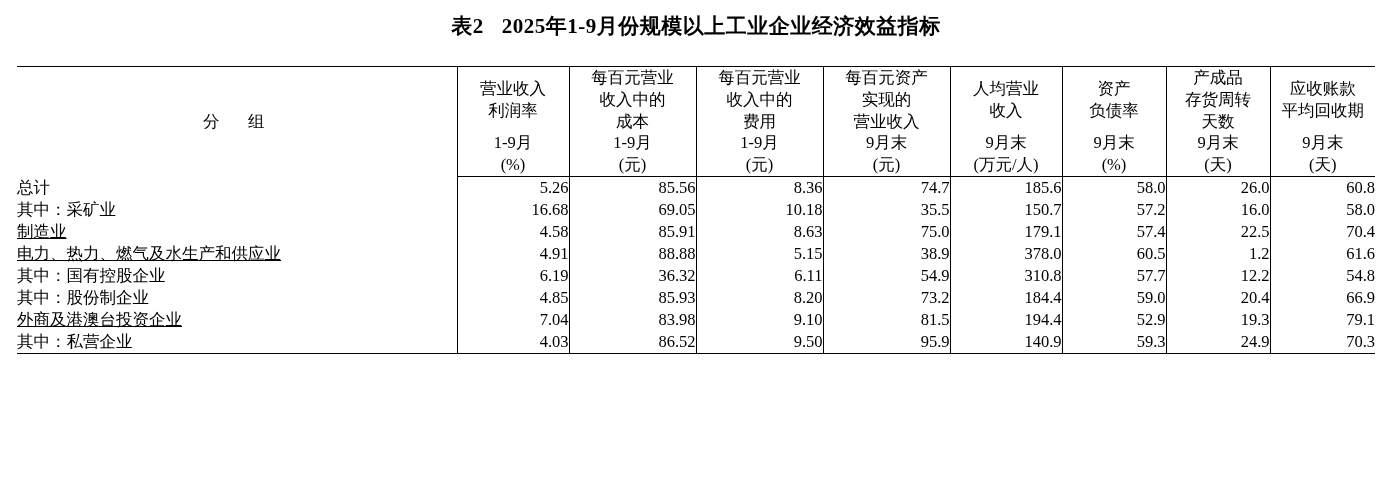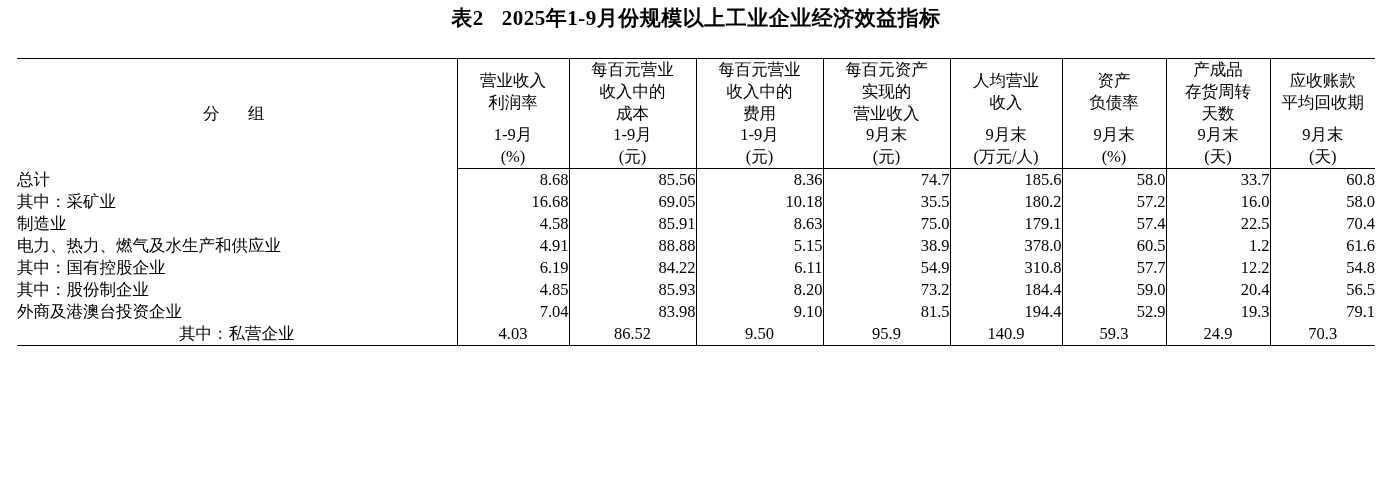--- a/index.html
+++ b/index.html
@@ -16,21 +16,21 @@
   }
   .page {
     position: relative;
     width: 1392px;
     height: 488px;
   }
   .title {
     text-align: center;
     font-size: 21px;
     font-weight: bold;
-    padding-top: 4px;
+    padding-top: 12px;
     letter-spacing: 0.5px;
   }
   .title .title-num {
     margin-right: 18px;
   }
   table.main {
     border-collapse: collapse;
     margin-top: 26px;
     width: 1358px;
     margin-left: 17px;
@@ -76,30 +76,29 @@
     font-size: 16.5px;
     padding: 1px 4px 6px 4px;
   }
   .row-label {
     text-align: left;
     font-size: 16.5px;
     padding: 3px 0 3px 6px;
     white-space: nowrap;
   }
   .indent1 { padding-left: 6px; }
-  .indent2 { padding-left: 62px; }
+  .indent2 { padding-left: 62px; text-decoration: underline; }
   .num {
     text-align: right;
     font-size: 16.5px;
     padding: 3px 10px 3px 0;
     font-family: "Liberation Serif", "DejaVu Serif", serif;
   }
   .last-row td {
     border-bottom: 1.5px solid #000;
-    text-align: center;
   }
 </style>
 </head>
 <body>
 
 <div class="page">
 
   <div class="title">
     <span class="title-num">表2</span><span>2025年1-9月份规模以上工业企业经济效益指标</span>
   </div>
@@ -173,36 +172,36 @@
         <td class="hdr-unit v-line-left hdr-bottom-line">(元)</td>
         <td class="hdr-unit v-line-left hdr-bottom-line">(万元/人)</td>
         <td class="hdr-unit v-line-left hdr-bottom-line">(%)</td>
         <td class="hdr-unit v-line-left hdr-bottom-line">(天)</td>
         <td class="hdr-unit v-line-left hdr-bottom-line">(天)</td>
       </tr>
     </thead>
     <tbody>
       <tr>
         <td class="row-label indent1">总计</td>
-        <td class="num v-line-left">8.68</td>
+        <td class="num v-line-left">5.26</td>
         <td class="num v-line-left">85.56</td>
         <td class="num v-line-left">8.36</td>
         <td class="num v-line-left">74.7</td>
         <td class="num v-line-left">185.6</td>
         <td class="num v-line-left">58.0</td>
-        <td class="num v-line-left">33.7</td>
+        <td class="num v-line-left">26.0</td>
         <td class="num v-line-left">60.8</td>
       </tr>
       <tr>
         <td class="row-label indent1">其中：采矿业</td>
         <td class="num v-line-left">16.68</td>
         <td class="num v-line-left">69.05</td>
         <td class="num v-line-left">10.18</td>
         <td class="num v-line-left">35.5</td>
-        <td class="num v-line-left">180.2</td>
+        <td class="num v-line-left">150.7</td>
         <td class="num v-line-left">57.2</td>
         <td class="num v-line-left">16.0</td>
         <td class="num v-line-left">58.0</td>
       </tr>
       <tr>
         <td class="row-label indent2">制造业</td>
         <td class="num v-line-left">4.58</td>
         <td class="num v-line-left">85.91</td>
         <td class="num v-line-left">8.63</td>
         <td class="num v-line-left">75.0</td>
@@ -218,38 +217,38 @@
         <td class="num v-line-left">5.15</td>
         <td class="num v-line-left">38.9</td>
         <td class="num v-line-left">378.0</td>
         <td class="num v-line-left">60.5</td>
         <td class="num v-line-left">1.2</td>
         <td class="num v-line-left">61.6</td>
       </tr>
       <tr>
         <td class="row-label indent1">其中：国有控股企业</td>
         <td class="num v-line-left">6.19</td>
-        <td class="num v-line-left">84.22</td>
+        <td class="num v-line-left">36.32</td>
         <td class="num v-line-left">6.11</td>
         <td class="num v-line-left">54.9</td>
         <td class="num v-line-left">310.8</td>
         <td class="num v-line-left">57.7</td>
         <td class="num v-line-left">12.2</td>
         <td class="num v-line-left">54.8</td>
       </tr>
       <tr>
         <td class="row-label indent1">其中：股份制企业</td>
         <td class="num v-line-left">4.85</td>
         <td class="num v-line-left">85.93</td>
         <td class="num v-line-left">8.20</td>
         <td class="num v-line-left">73.2</td>
         <td class="num v-line-left">184.4</td>
         <td class="num v-line-left">59.0</td>
         <td class="num v-line-left">20.4</td>
-        <td class="num v-line-left">56.5</td>
+        <td class="num v-line-left">66.9</td>
       </tr>
       <tr>
         <td class="row-label indent2">外商及港澳台投资企业</td>
         <td class="num v-line-left">7.04</td>
         <td class="num v-line-left">83.98</td>
         <td class="num v-line-left">9.10</td>
         <td class="num v-line-left">81.5</td>
         <td class="num v-line-left">194.4</td>
         <td class="num v-line-left">52.9</td>
         <td class="num v-line-left">19.3</td>

